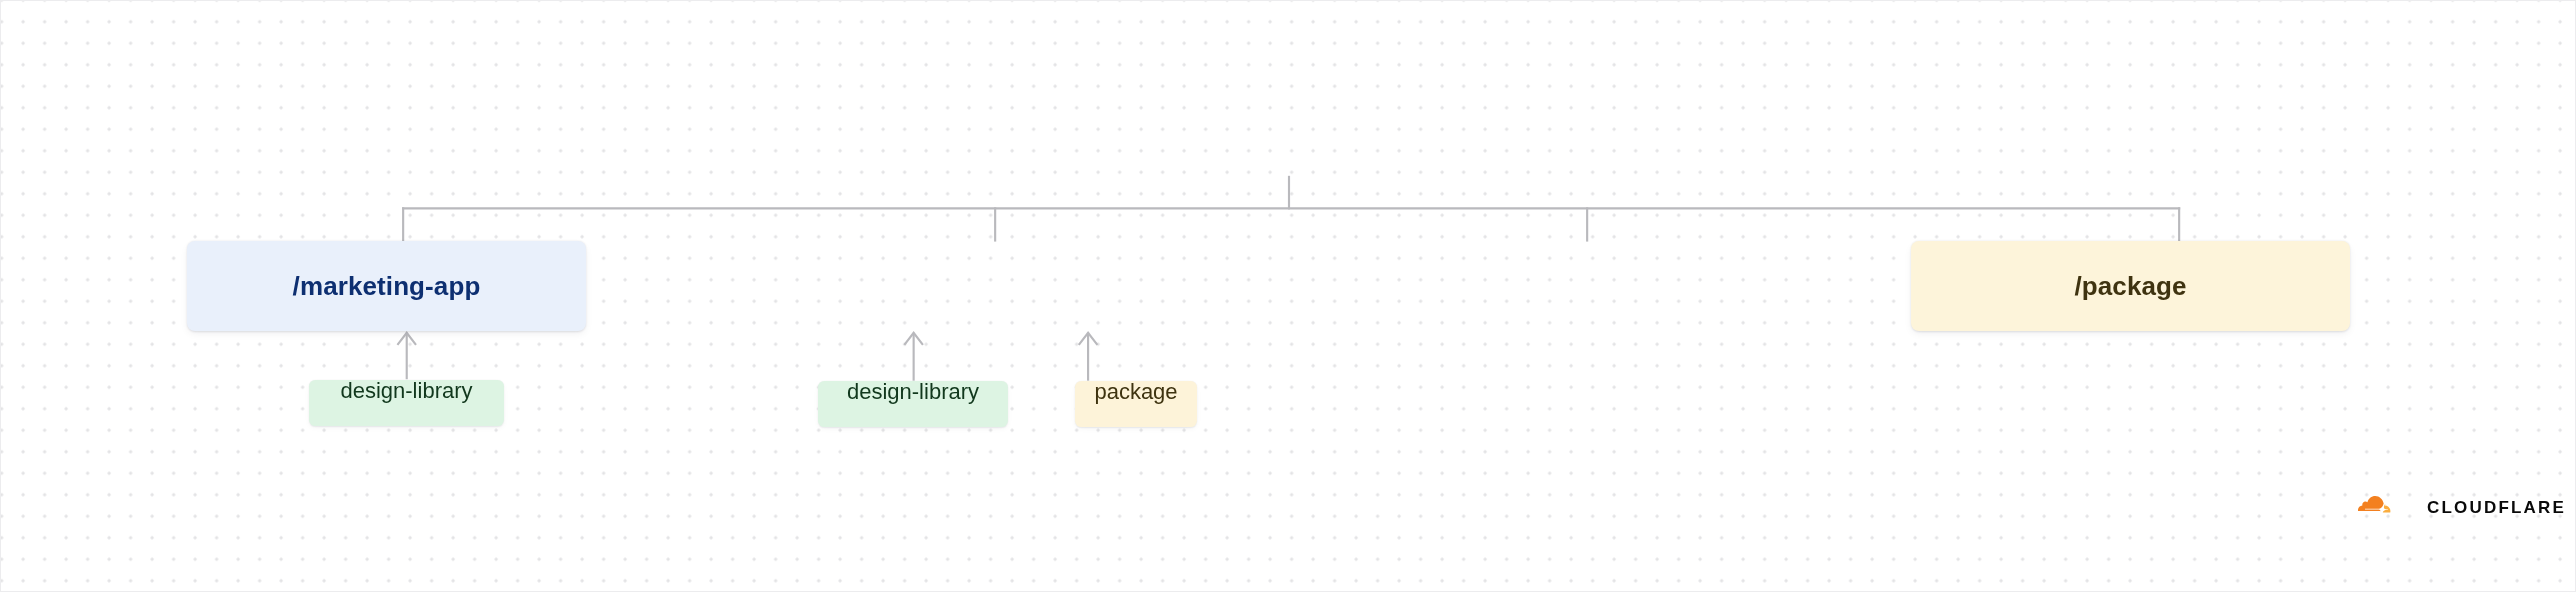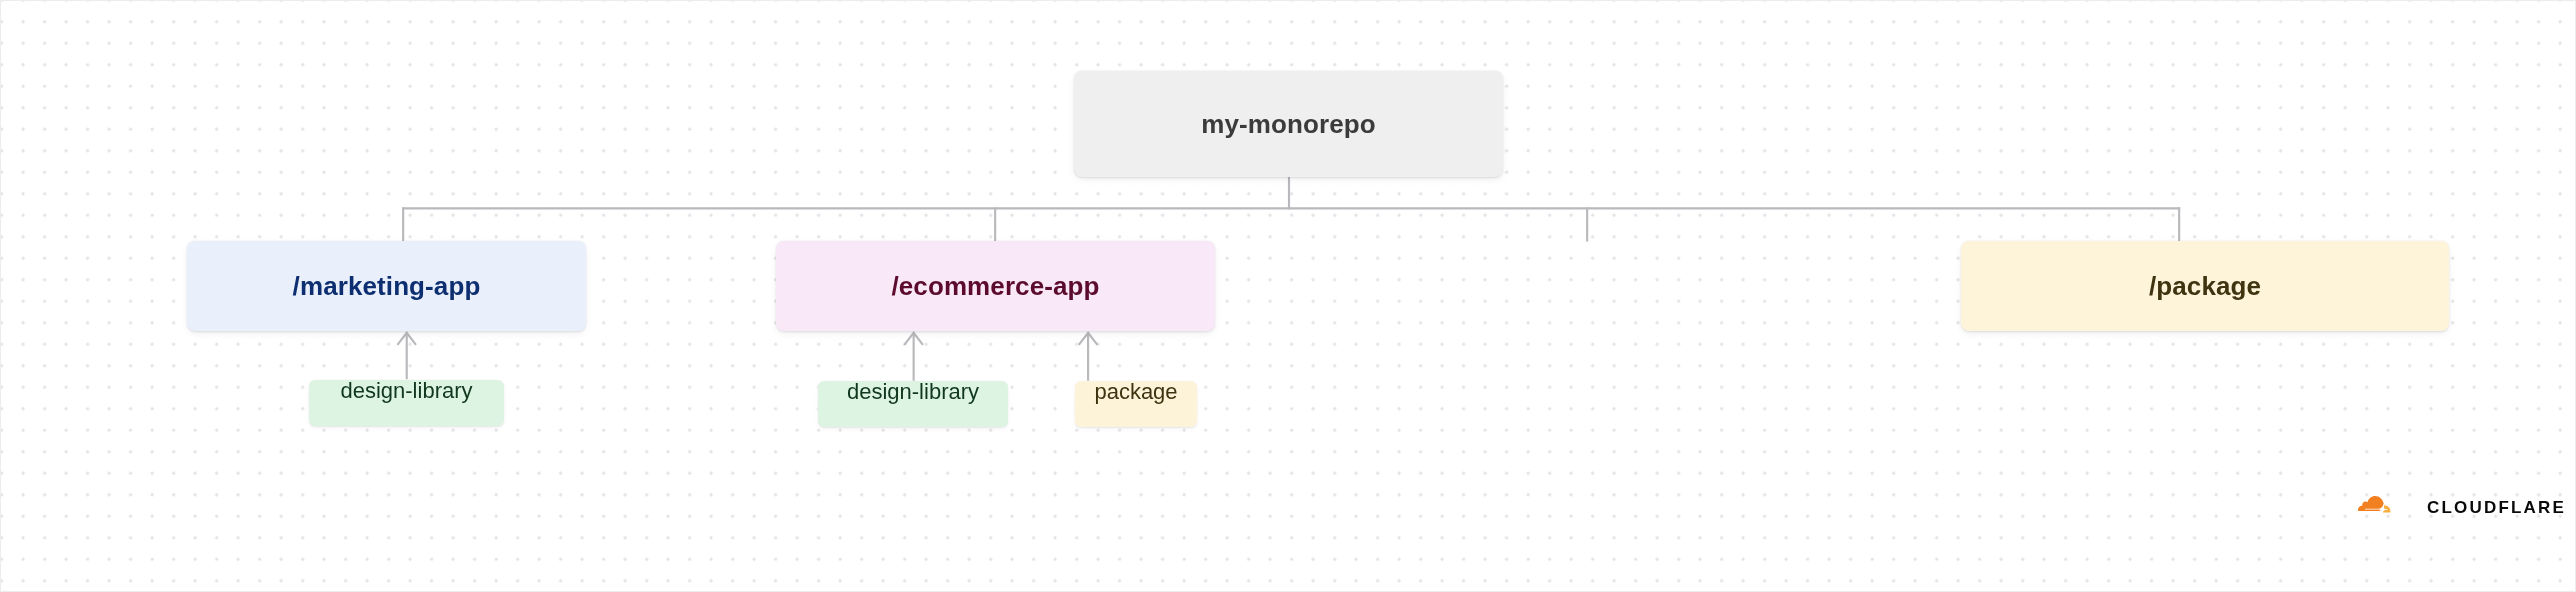--- a/index.html
+++ b/index.html
@@ -54,21 +54,21 @@
 
   #n-marketing{left:186px;width:399px;background:#e9f0fb;}
   #n-marketing .node-label{color:#0d2f71;}
 
   #n-ecommerce{left:775px;width:439px;background:#f9e9f8;}
   #n-ecommerce .node-label{color:#5c0b2e;}
 
   #n-design{left:1367px;width:439px;background:#ddf2e3;}
   #n-design .node-label{color:#10381c;}
 
-  #n-package{left:1960px;width:488px;background:#fdf4da;}
+  #n-package{left:1910px;width:439px;background:#fdf4da;}
   #n-package .node-label{color:#3f3310;}
 
   
   .chip{
     position:absolute;
     box-sizing:border-box;
     display:flex;align-items:flex-start;justify-content:center;
     height:46px;
     border-radius:6.4px;
     font-size:22px;
@@ -120,31 +120,25 @@
       <path d="M553,481 L566,464 L579,481"></path>
 
       <path d="M1275,531 L1275,464"></path>
       <path d="M1262,481 L1275,464 L1288,481"></path>
 
       <path d="M1519,531 L1519,464"></path>
       <path d="M1506,481 L1519,464 L1532,481"></path>
     </g>
   </svg>
 
-  <div class="node" id="n-root">
-    <span class="node-label">my-monorepo</span>
-  </div>
 
   <div class="node child" id="n-marketing">
     <span class="node-label">/marketing-app</span>
   </div>
 
-  <div class="node child" id="n-ecommerce">
-    <span class="node-label">/ecommerce-app</span>
-  </div>
 
 
   <div class="node child" id="n-package">
     <span class="node-label">/package</span>
   </div>
 
   <div class="chip chip-green" id="c-mk-design">
     <span>design-library</span>
   </div>
 

